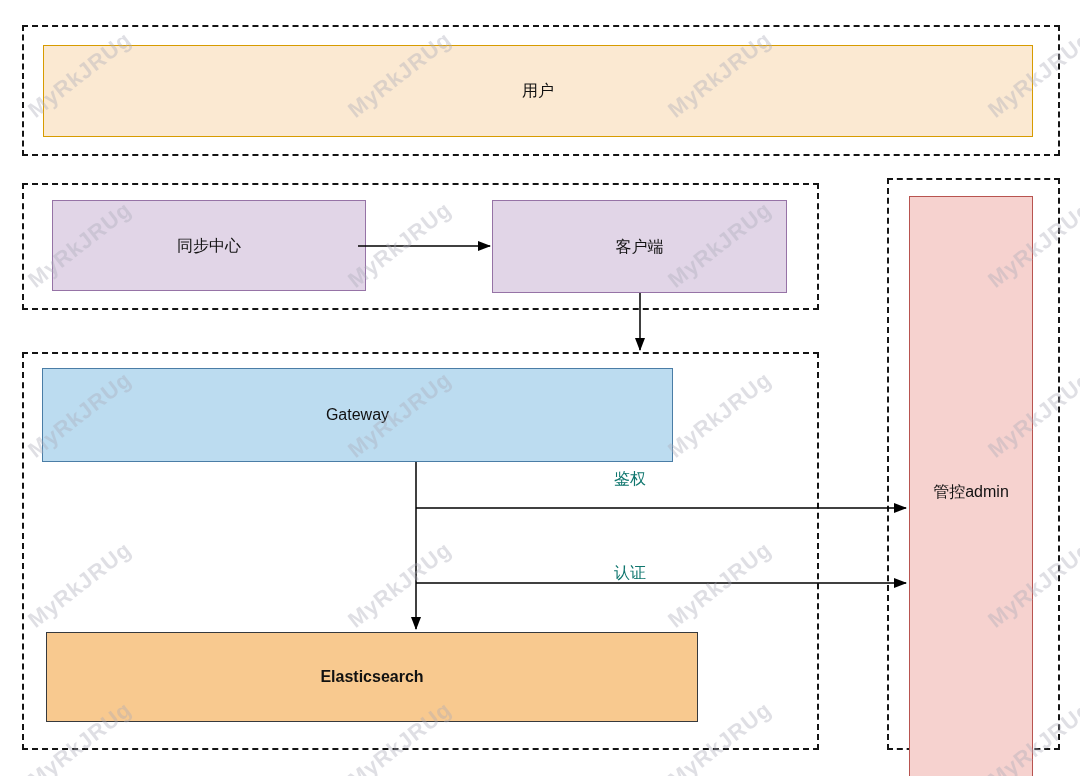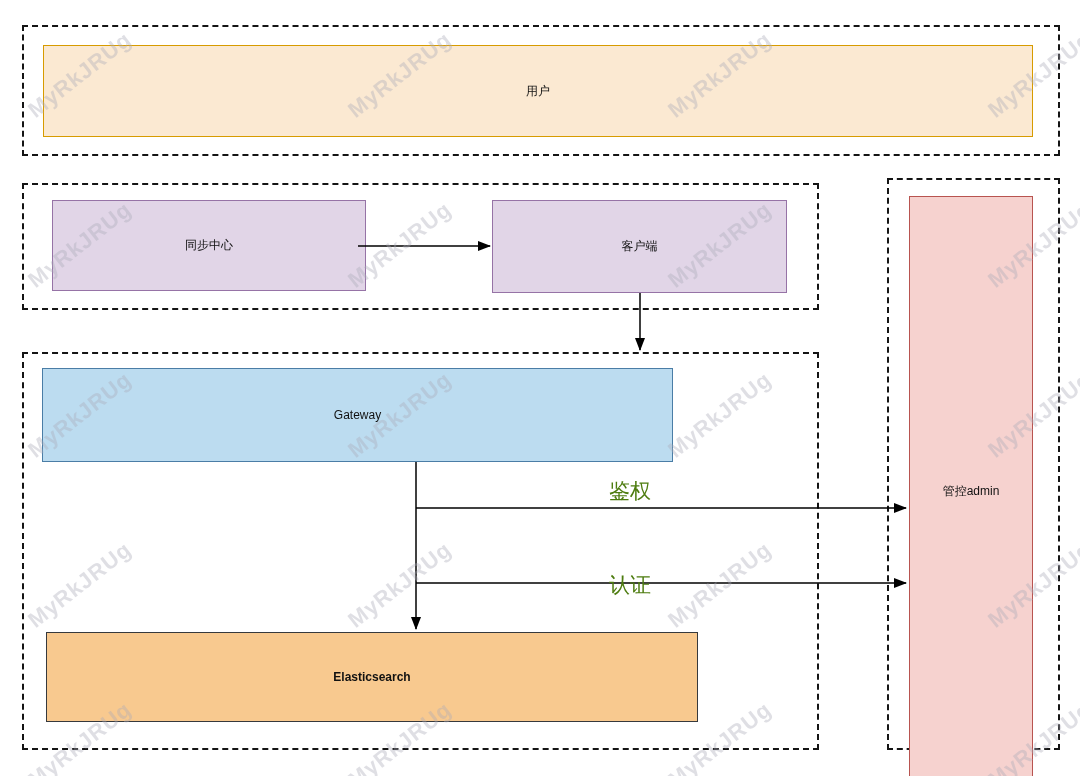--- a/index.html
+++ b/index.html
@@ -11,25 +11,25 @@
   }
   .group {
     position:absolute; box-sizing:border-box;
     border:2px dashed #141414; background:transparent;
   }
   .node {
     position:absolute; box-sizing:border-box;
     display:flex; align-items:center; justify-content:center;
     border:1.5px solid #888; text-align:center;
   }
-  .node .node-label { font-size:12px; line-height:1.2; }
+  .node .node-label { font-size:16px; line-height:1.2; }
   .edge-layer { position:absolute; left:0; top:0; pointer-events:none; }
   .edge-label {
     position:absolute; transform:translate(-50%,-50%);
-    font-size:21px; color:#4d7c0f; white-space:nowrap;margin-top:12px;
+    font-size:16px; color:#0f766e; white-space:nowrap;
   }
   .watermark-layer { position:absolute; left:0; top:0; width:100%; height:100%; pointer-events:none; }
   .watermark {
     position:absolute; transform:translate(-50%,-50%) rotate(-38deg);
     font-size:22px; letter-spacing:1px; white-space:nowrap;
     color:rgba(170,170,185,0.38); font-weight:bold;
   }
 </style>
 </head>
 <body>

